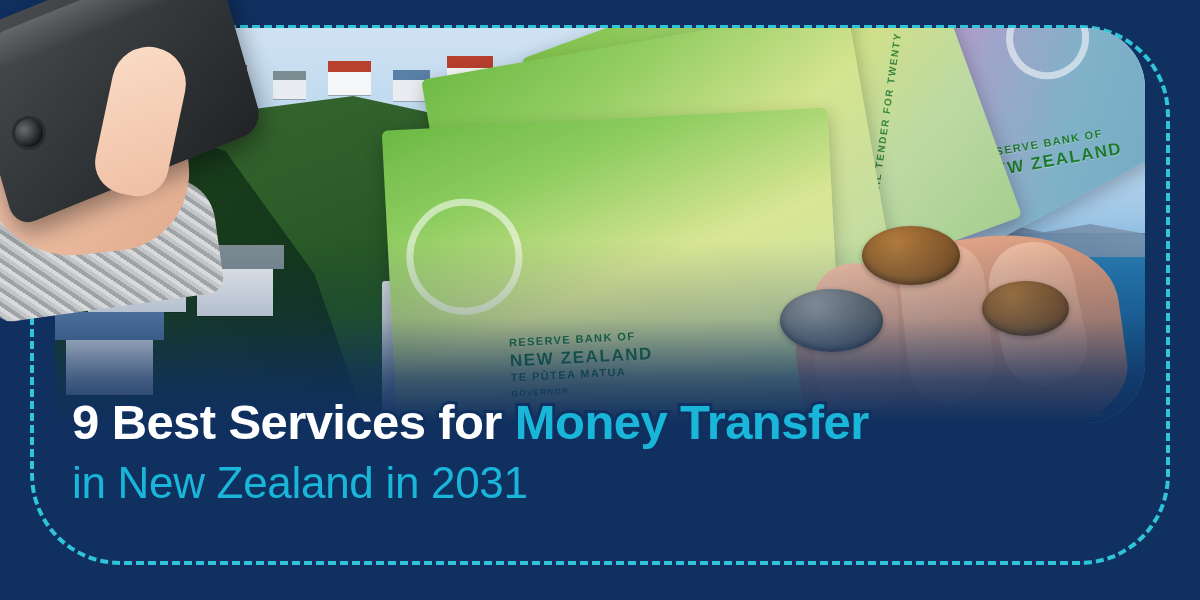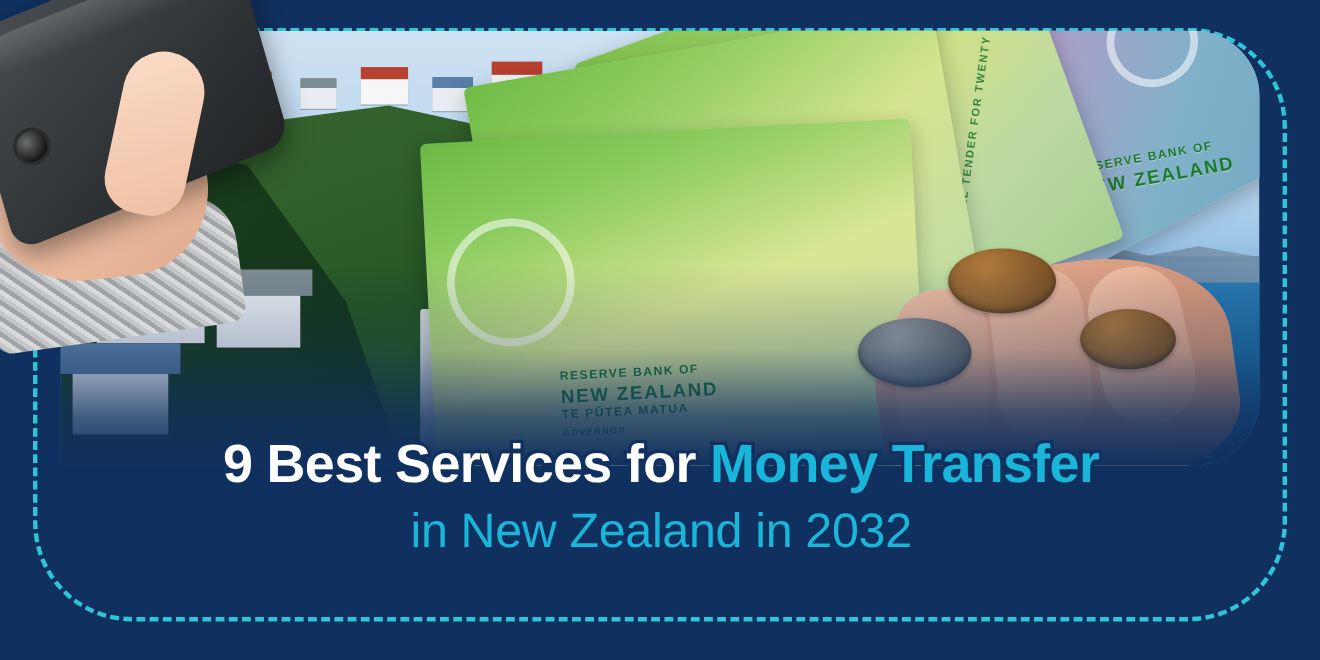--- a/index.html
+++ b/index.html
@@ -241,21 +241,20 @@
   .logo .pay{
     color:#2fc4da; font-size:31px; font-weight:bold;
     letter-spacing:-1px; line-height:.88; margin-top:-3px;
     font-family:"DejaVu Sans", sans-serif;
   }
 
   
   .headline{
     position:absolute; left:2px; right:0; top:398px;
     z-index:8;
-    text-align:center;
     padding:0 70px;
   }
   .line1{
     font-size:49px; font-weight:bold; line-height:1.02;
     letter-spacing:-.6px;
     white-space:nowrap;
   }
   .line1 .w{
     color:#ffffff;
     -webkit-text-stroke:6px #10305f;
@@ -391,16 +390,16 @@
     <div class="phone"></div>
     <div class="cam"></div>
     <div class="thumb"></div>
   </div>
 
 
   <div class="headline">
     <div class="line1">
       <span class="w">9 Best Services for </span><span class="c">Money Transfer</span>
     </div>
-    <div class="line2">in New Zealand in 2032</div>
+    <div class="line2">in New Zealand in 2031</div>
   </div>
 
 </div>
 
 </body></html>

